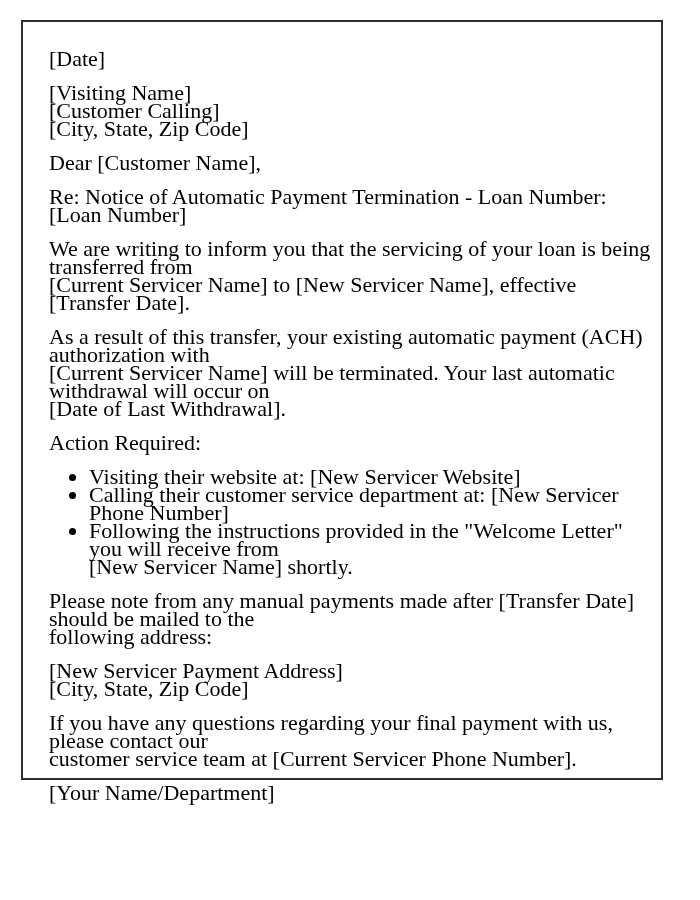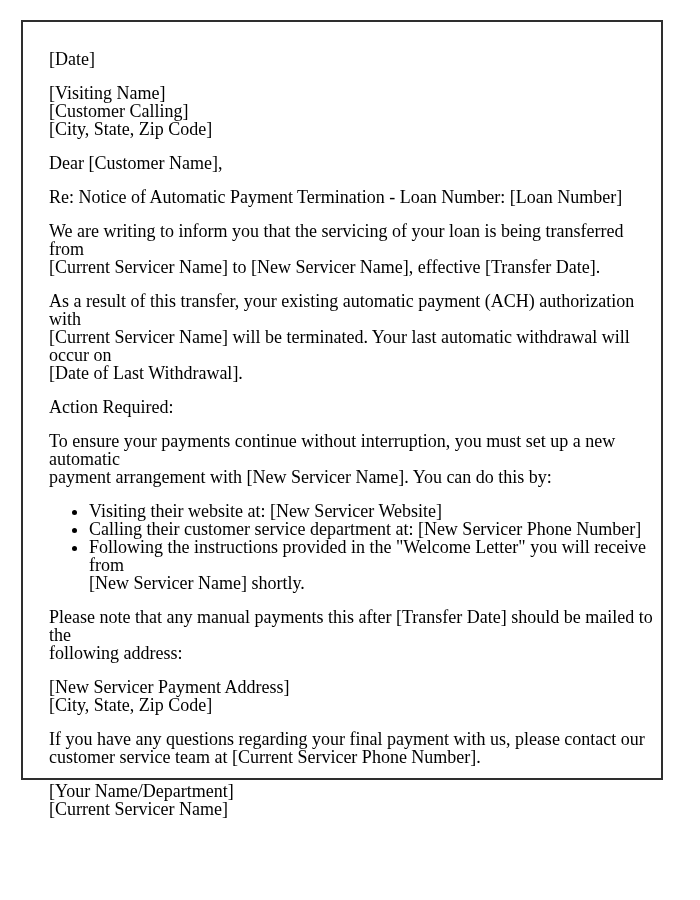--- a/index.html
+++ b/index.html
@@ -18,21 +18,21 @@
   .page {
     position: absolute;
     left: 21px;
     top: 20px;
     width: 642px;
     height: 760px;
     box-sizing: border-box;
     border: 2px solid #2e2e2e;
     background: #ffffff;
     padding: 28px 8px 0 26px;
-    font-size: 18px;
+    font-size: 22px;
     line-height: 18px;
   }
   .block {
     margin: 0 0 16px 0;
   }
   .para {
     white-space: pre-line;
   }
   .heading {
     font-weight: normal;
@@ -67,40 +67,37 @@
 
   <div class="block para">We are writing to inform you that the servicing of your loan is being transferred from
 [Current Servicer Name] to [New Servicer Name], effective [Transfer Date].</div>
 
   <div class="block para">As a result of this transfer, your existing automatic payment (ACH) authorization with
 [Current Servicer Name] will be terminated. Your last automatic withdrawal will occur on
 [Date of Last Withdrawal].</div>
 
   <div class="block heading">Action Required:</div>
 
-  <div class="block para">To ensure your payments continue without interruption, you must set up a new automatic
-payment arrangement with [New Servicer Name]. You can do this by:</div>
 
   <ul class="steps">
     <li>Visiting their website at: [New Servicer Website]</li>
     <li>Calling their customer service department at: [New Servicer Phone Number]</li>
     <li>Following the instructions provided in the "Welcome Letter" you will receive from
 [New Servicer Name] shortly.</li>
   </ul>
 
-  <div class="block para">Please note that any manual payments this after [Transfer Date] should be mailed to the
+  <div class="block para">Please note from any manual payments made after [Transfer Date] should be mailed to the
 following address:</div>
 
   <div class="block">
     <div>[New Servicer Payment Address]</div>
     <div>[City, State, Zip Code]</div>
   </div>
 
   <div class="block para">If you have any questions regarding your final payment with us, please contact our
 customer service team at [Current Servicer Phone Number].</div>
 
 
   <div class="block">
     <div>[Your Name/Department]</div>
-    <div>[Current Servicer Name]</div>
   </div>
 
 </div>
 
 </body></html>

